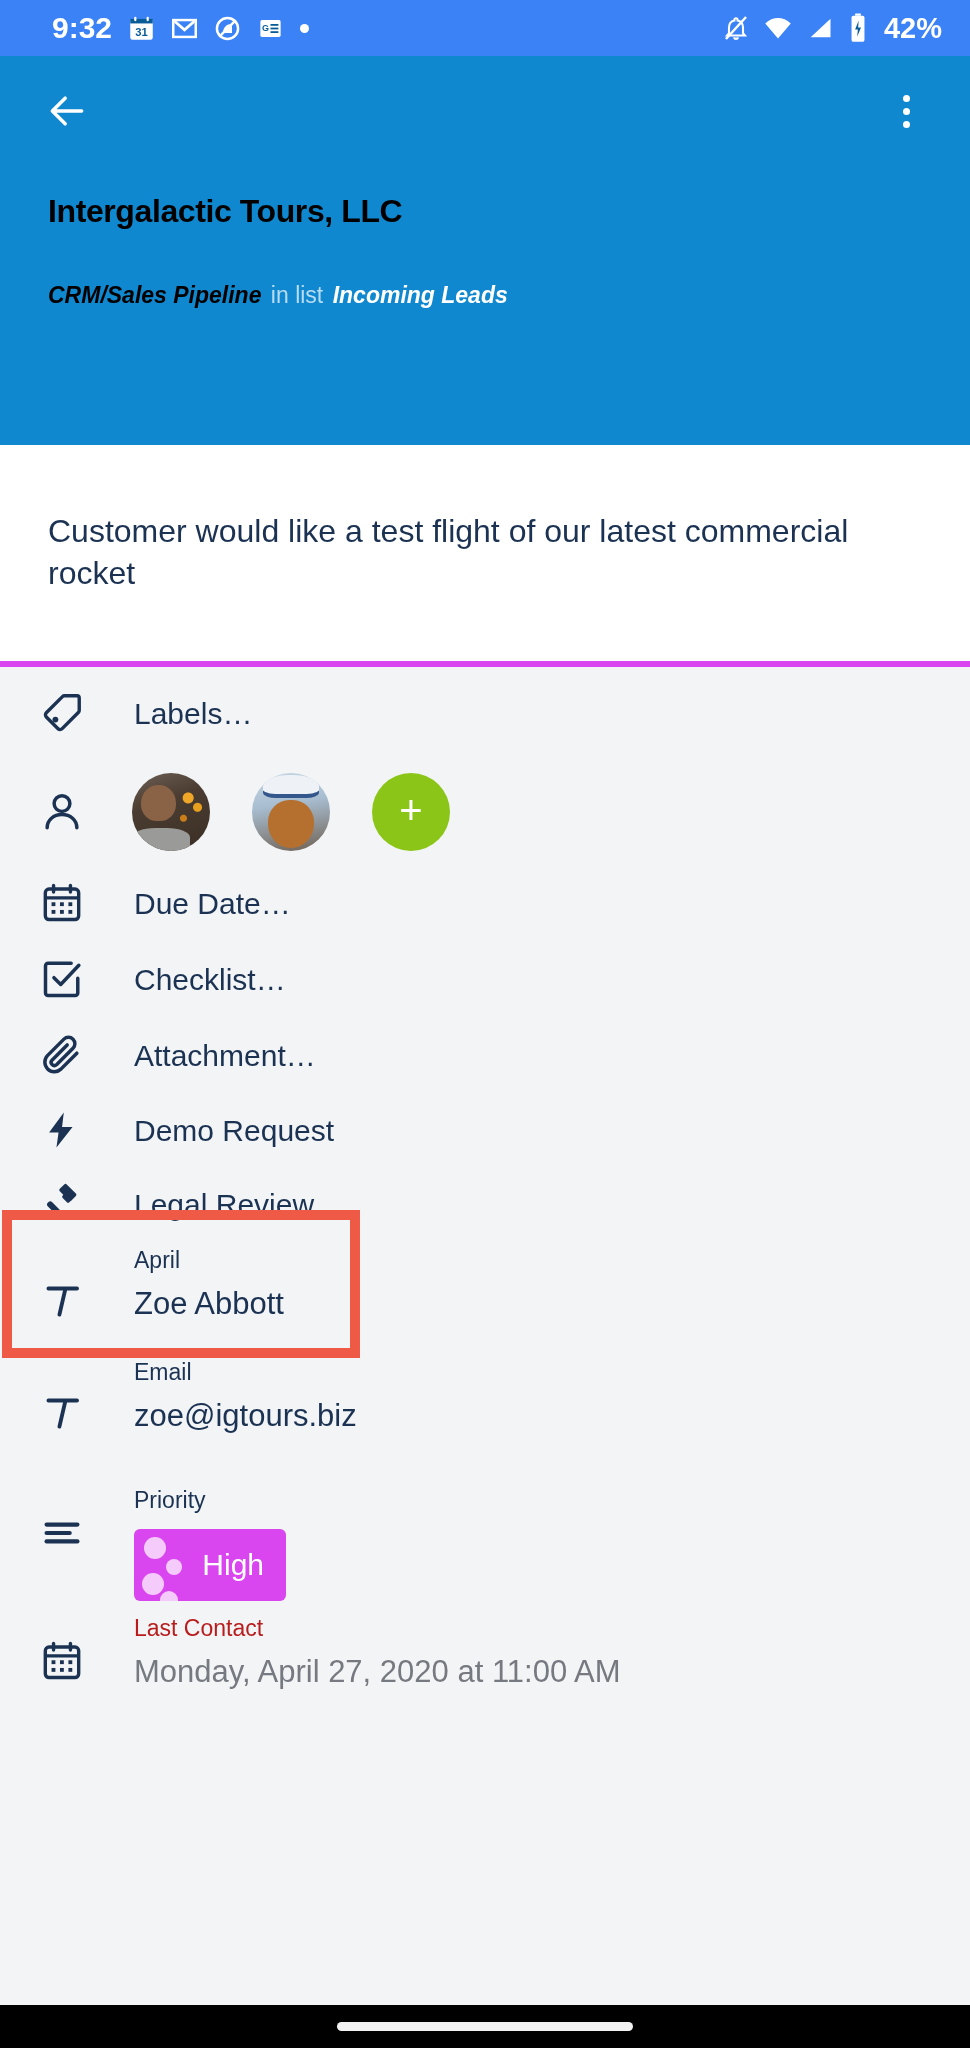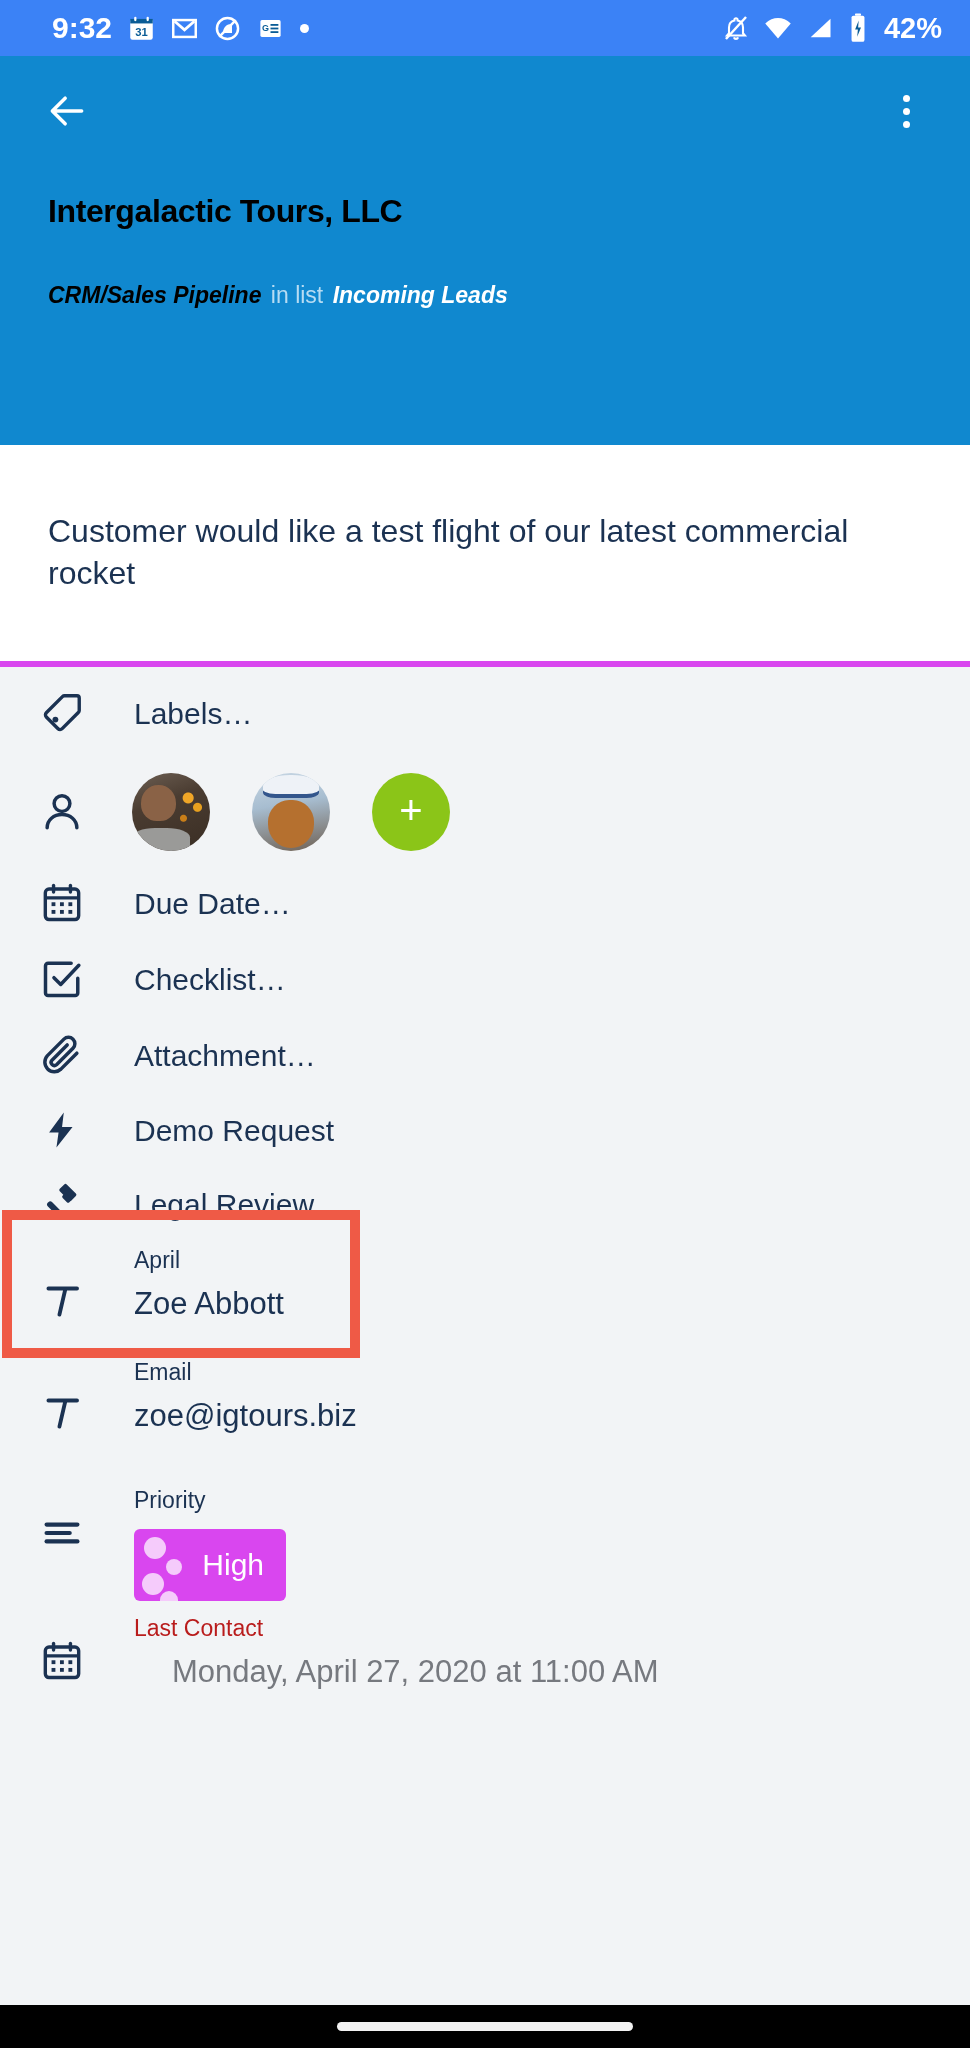--- a/index.html
+++ b/index.html
@@ -281,21 +281,21 @@
     color: #1b3252;
     line-height: 1.2;
     margin-bottom: 10px;
   }
   .field-label.muted { color: #b91c1c; }
   .field-value {
     font-size: 31px;
     color: #1b3252;
     line-height: 1.2;
   }
-  .field-value.muted { color: #76797f; margin-left: 38px; }
+  .field-value.muted { color: #76797f; }
 
   
   .priority-badge {
     position: relative;
     display: inline-flex;
     align-items: center;
     justify-content: flex-end;
     width: 152px;
     height: 72px;
     background: #d946ef;

